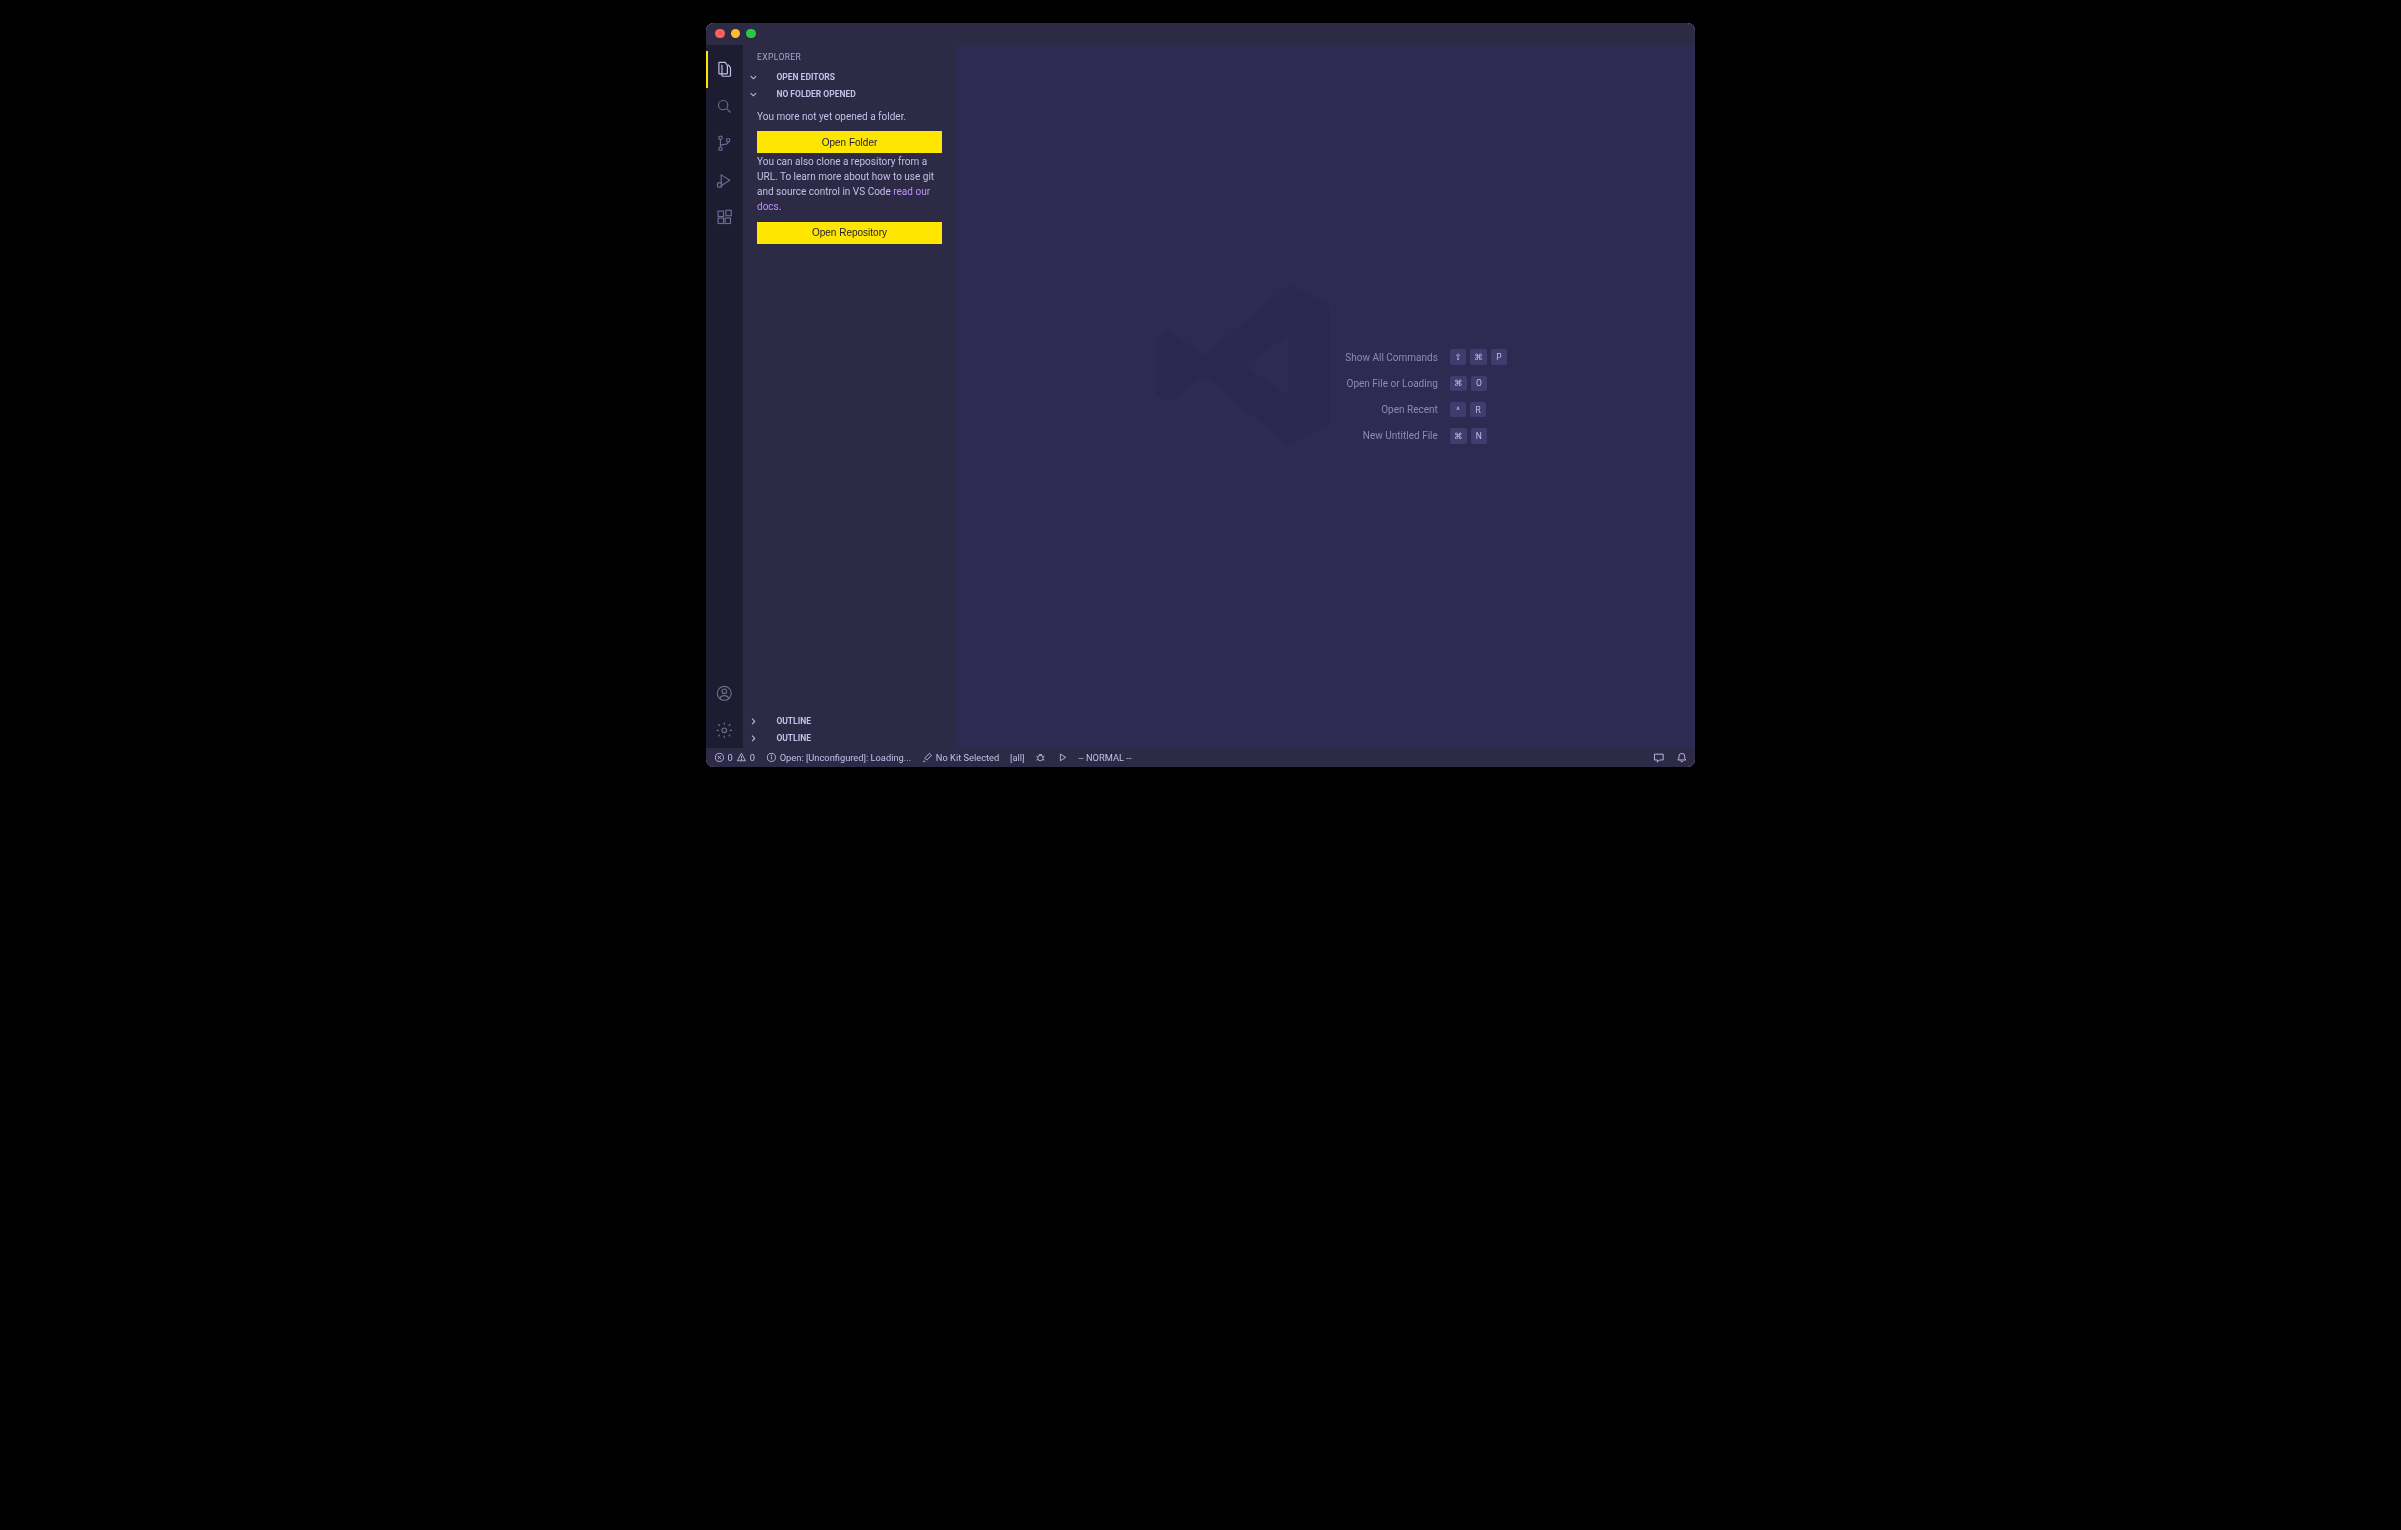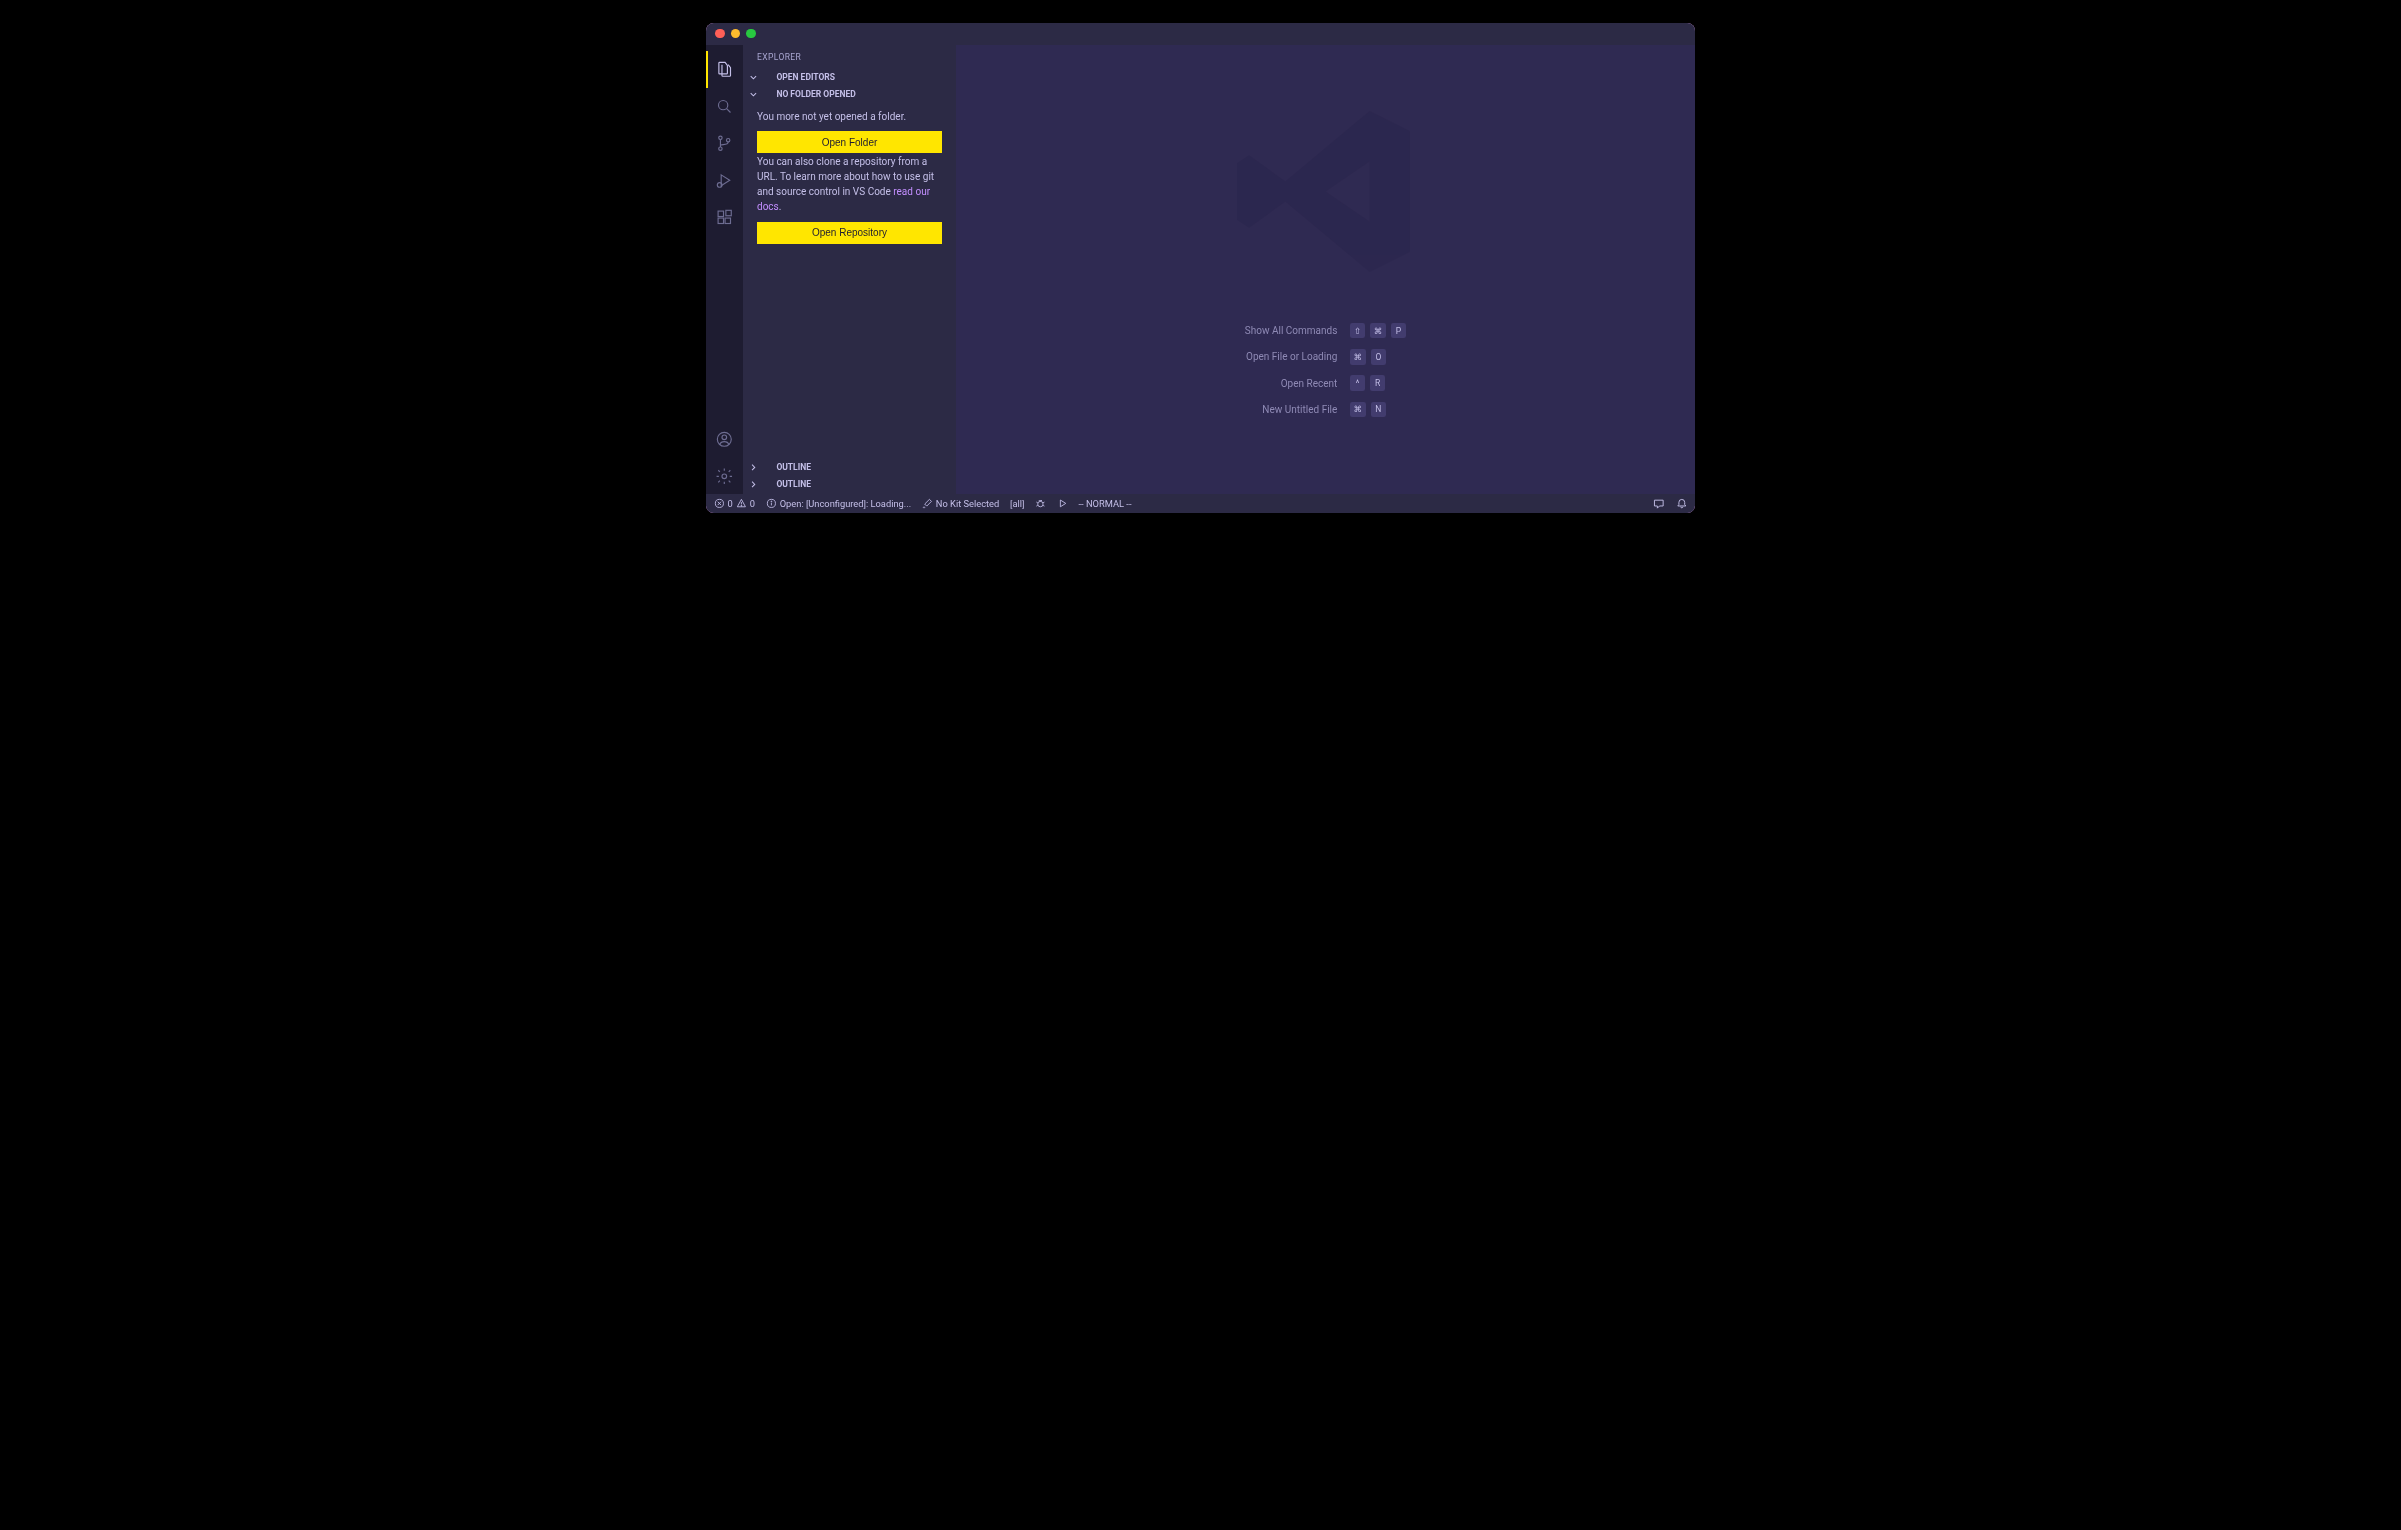--- a/index.html
+++ b/index.html
@@ -7,21 +7,21 @@
     background: #000;
     font-family: -apple-system, BlinkMacSystemFont, "Segoe UI", Roboto, sans-serif;
     display: flex;
     align-items: flex-start;
     justify-content: center;
     min-height: 100vh;
     padding: 23px;
   }
   .window {
     width: 989px;
-    height: 490px;
+    height: 744px;
     background: #f0abfc;
     border-radius: 7.7px;
     overflow: hidden;
     display: flex;
     flex-direction: column;
     position: relative;
     box-shadow: 0 15.5px 46px rgba(0,0,0,0.5);
   }
   .titlebar {
     height: 21.7px;
@@ -101,21 +101,21 @@
     padding: 5.4px 0;
     font-size: 10px;
     cursor: pointer;
     margin-bottom: 1px;
   }
   .sidebar-flex { flex: 1; }
   .editor {
     flex: 1;
     background: #2f2a52;
     display: flex;
-    flex-direction: column;
+    flex-direction: row;
     align-items: center;
     justify-content: center;
     position: relative;
   }
   .watermark {
     opacity: 0.35;
     margin-bottom: 31px;
     margin-top: -31px;
   }
   .shortcuts {

